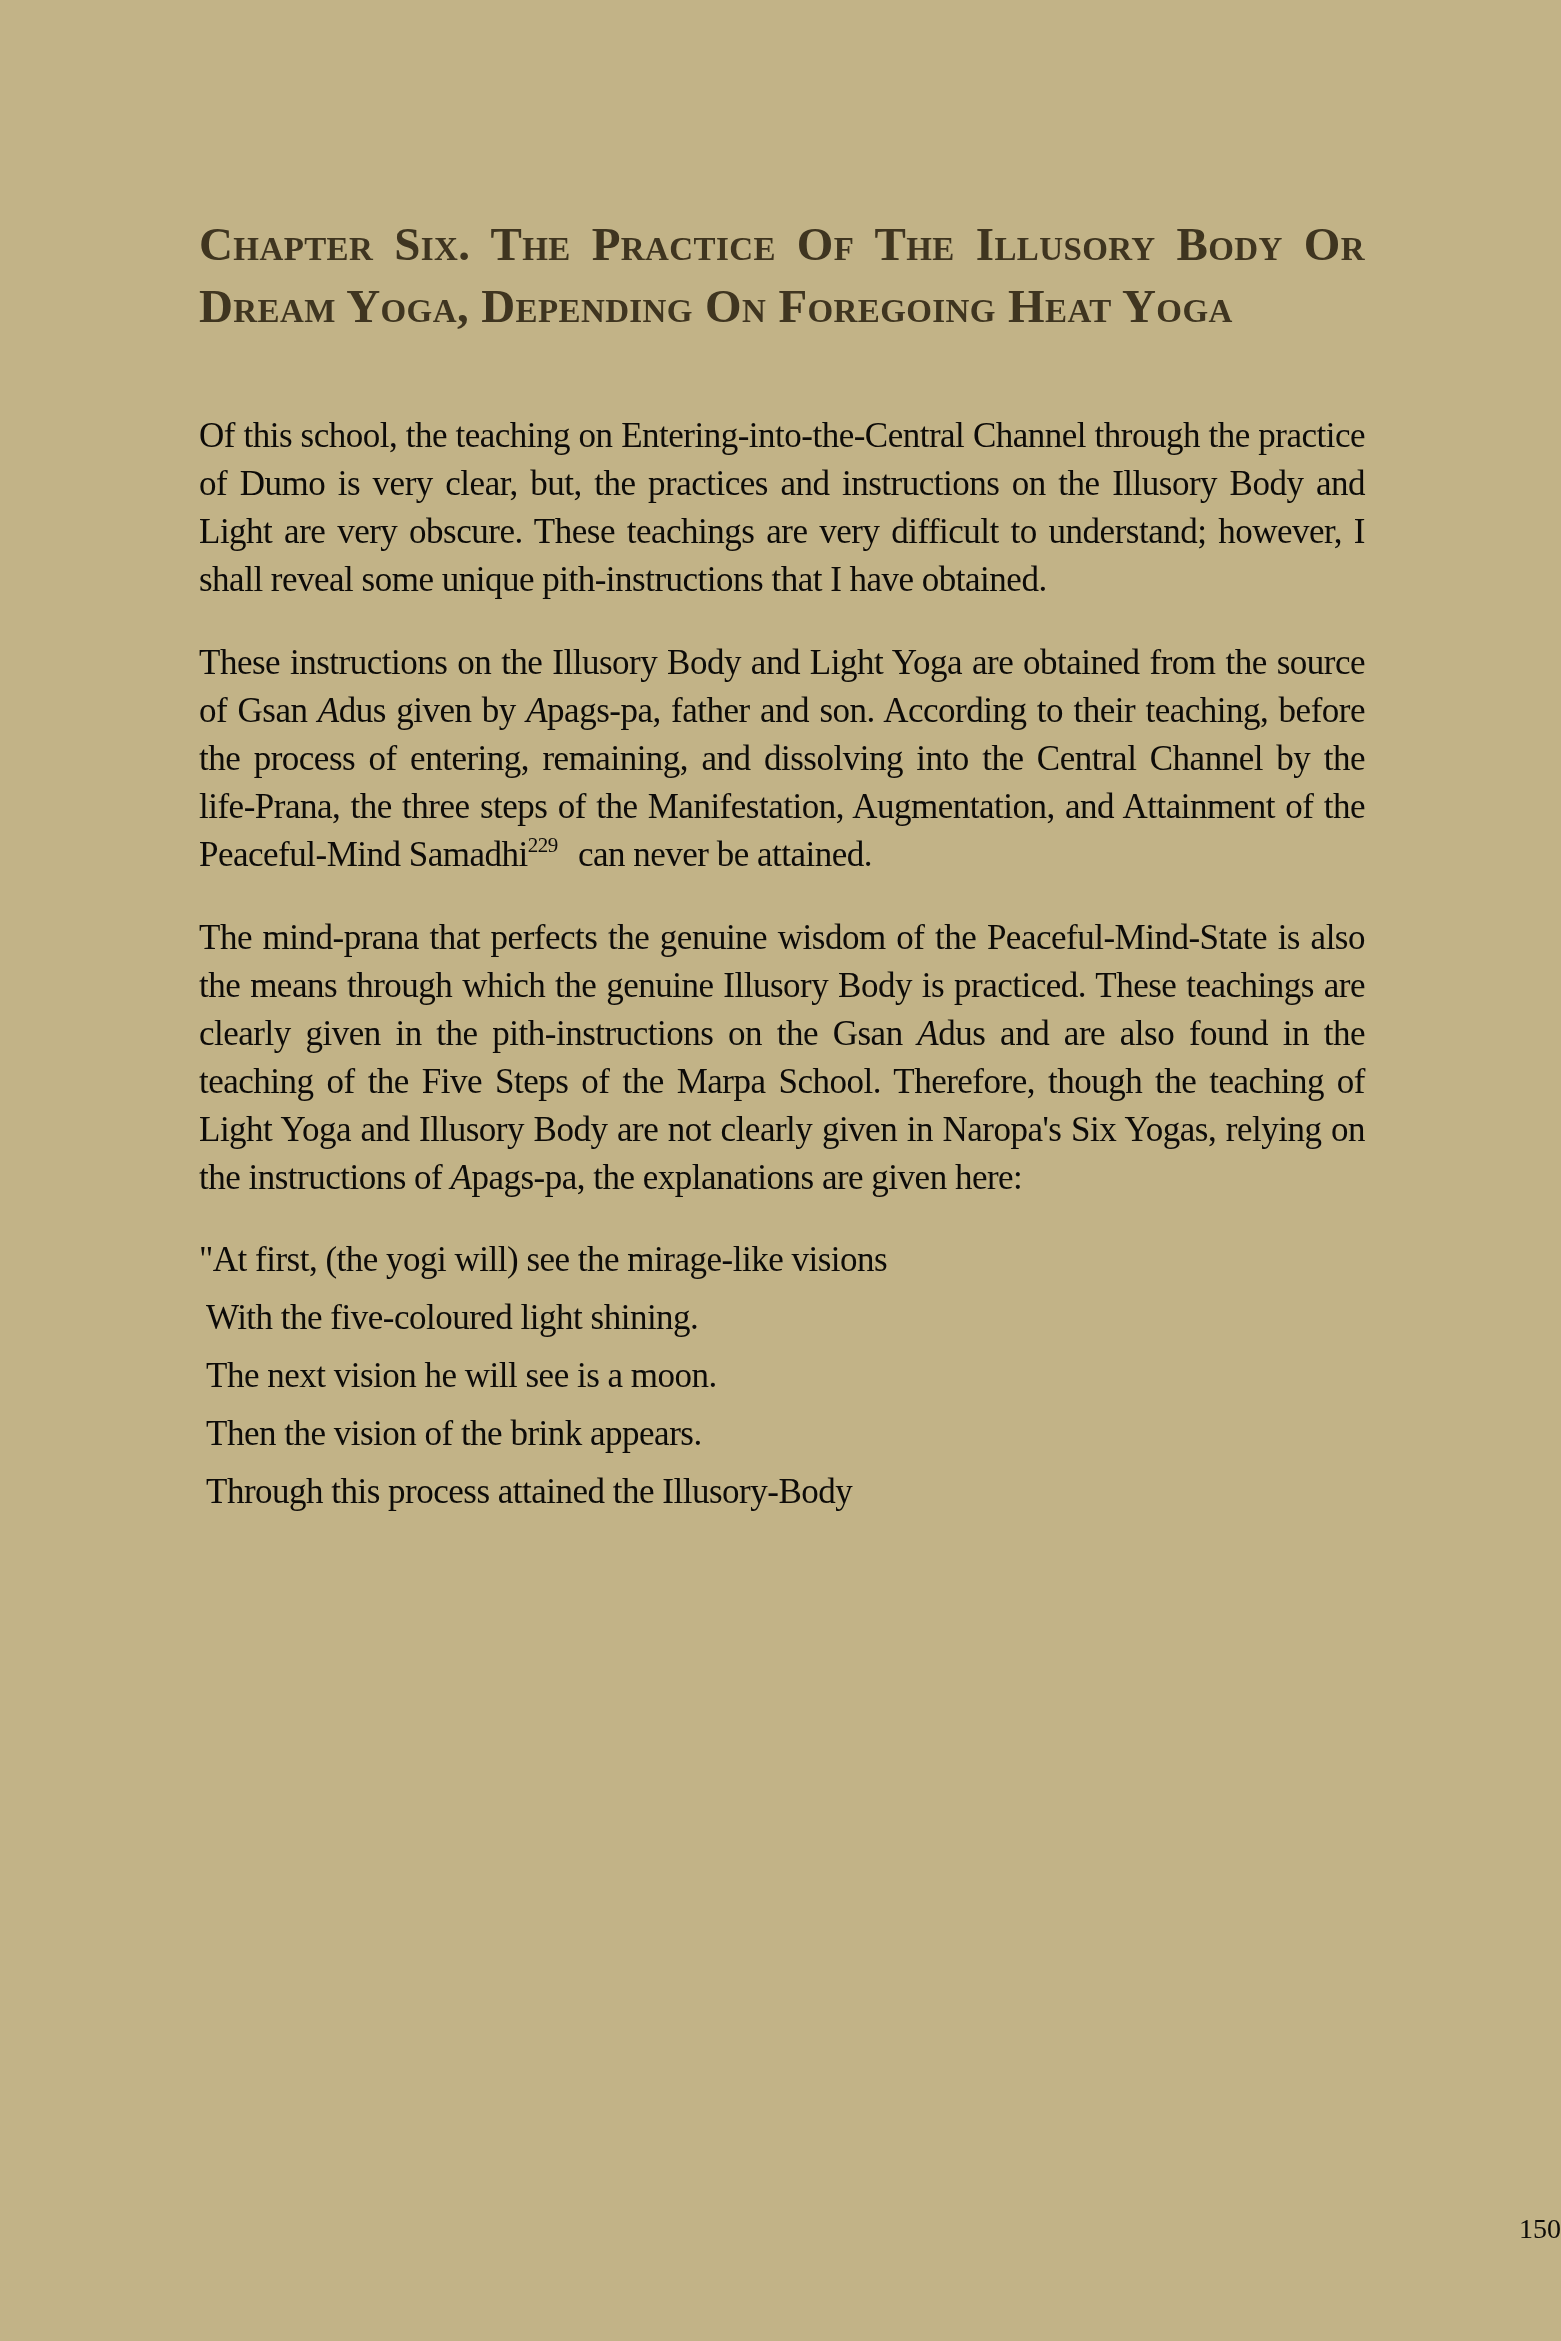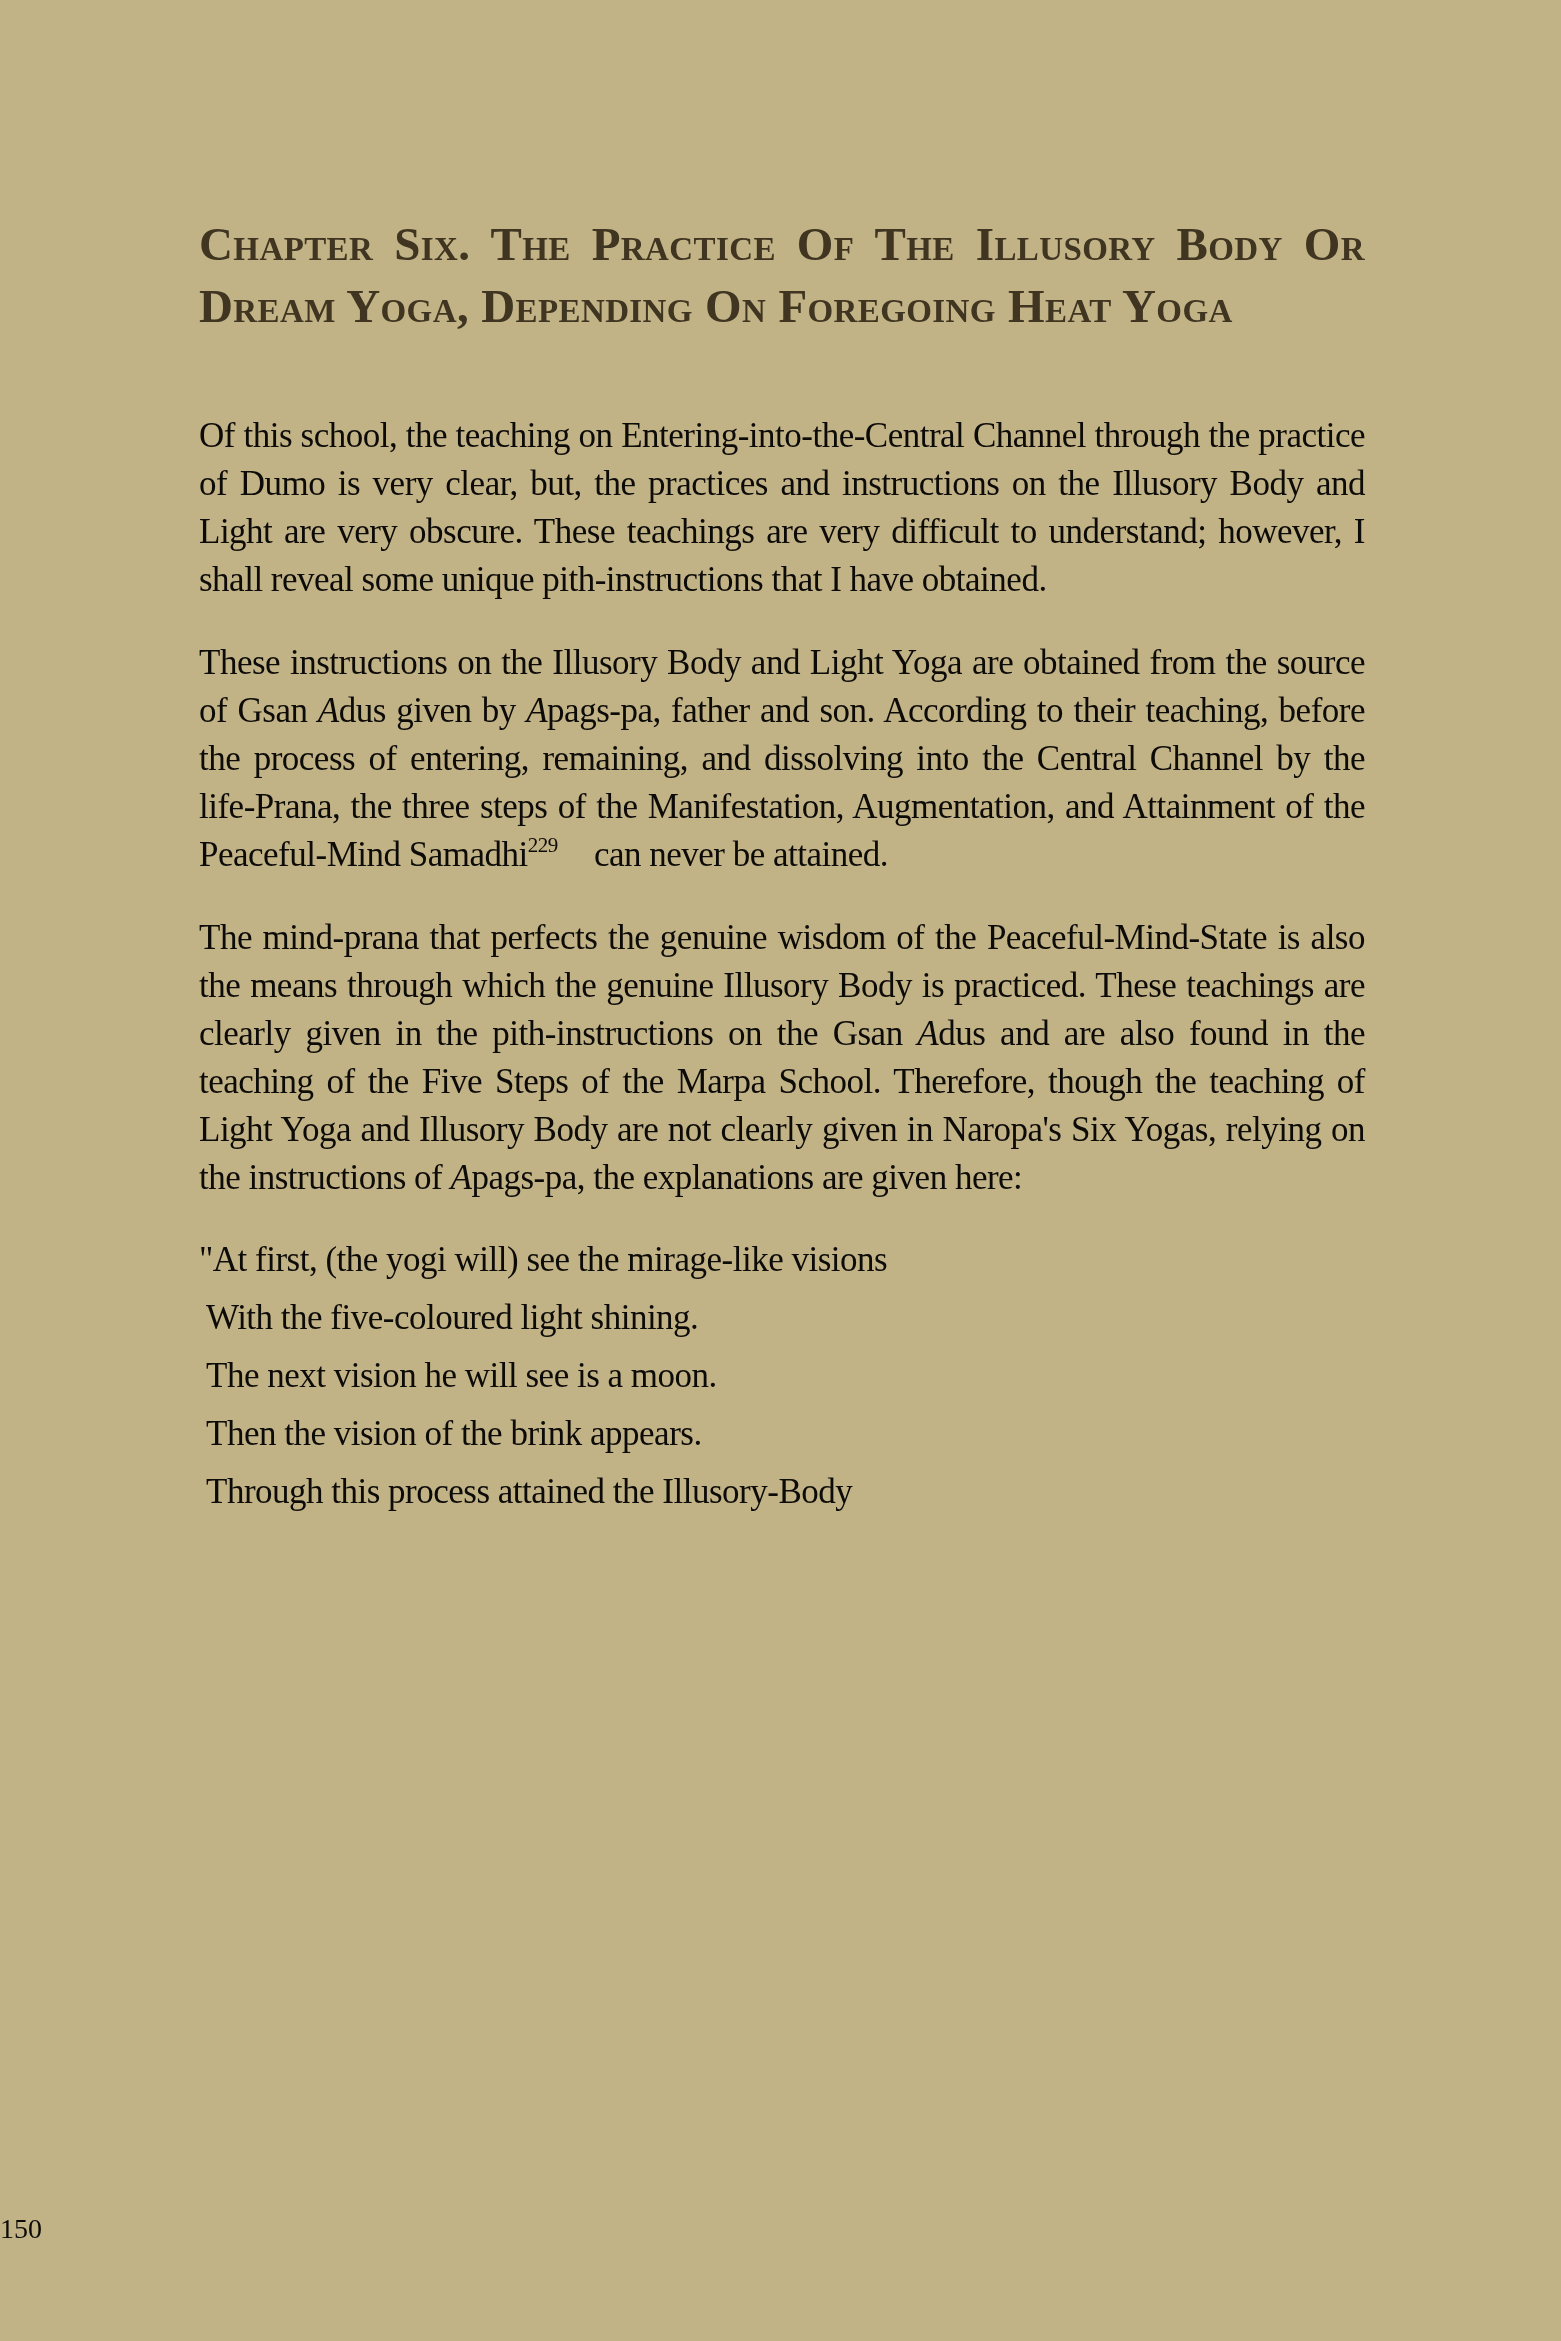--- a/index.html
+++ b/index.html
@@ -49,41 +49,41 @@
     text-align: justify;
     letter-spacing: -0.5px;
     word-spacing: 0px;
   }
   .para.p1 { margin-bottom: 38px; }
   .para em, .para i { font-style: italic; }
   sup.fn {
     font-size: 21px;
     line-height: 0;
     vertical-align: 14px;
-    margin-right: 28px;
+    margin-right: 12px;
     font-family: Liberation Serif, serif;
   }
   .stanza {
     margin: 0;
     padding: 0;
     list-style: none;
   }
   .stanza li {
     font-size: 35px;
     line-height: 46px;
     letter-spacing: -0.5px;
     white-space: nowrap;
   }
   .stanza li.indent { padding-left: 7px; margin-top: 12px; }
   .page-number {
     position: absolute;
     top: 2211px;
     left: 0;
     width: 1561px;
-    text-align: left;
+    text-align: right;
     font-size: 28px;
     line-height: 35px;
     color: #0d0b08;
   }
 </style>
 </head>
 <body>
 
 <div class="page">
   <h1 class="chapter-title">Chapter Six. The Practice Of The Illusory Body Or Dream Yoga, Depending On Foregoing Heat Yoga</h1>

